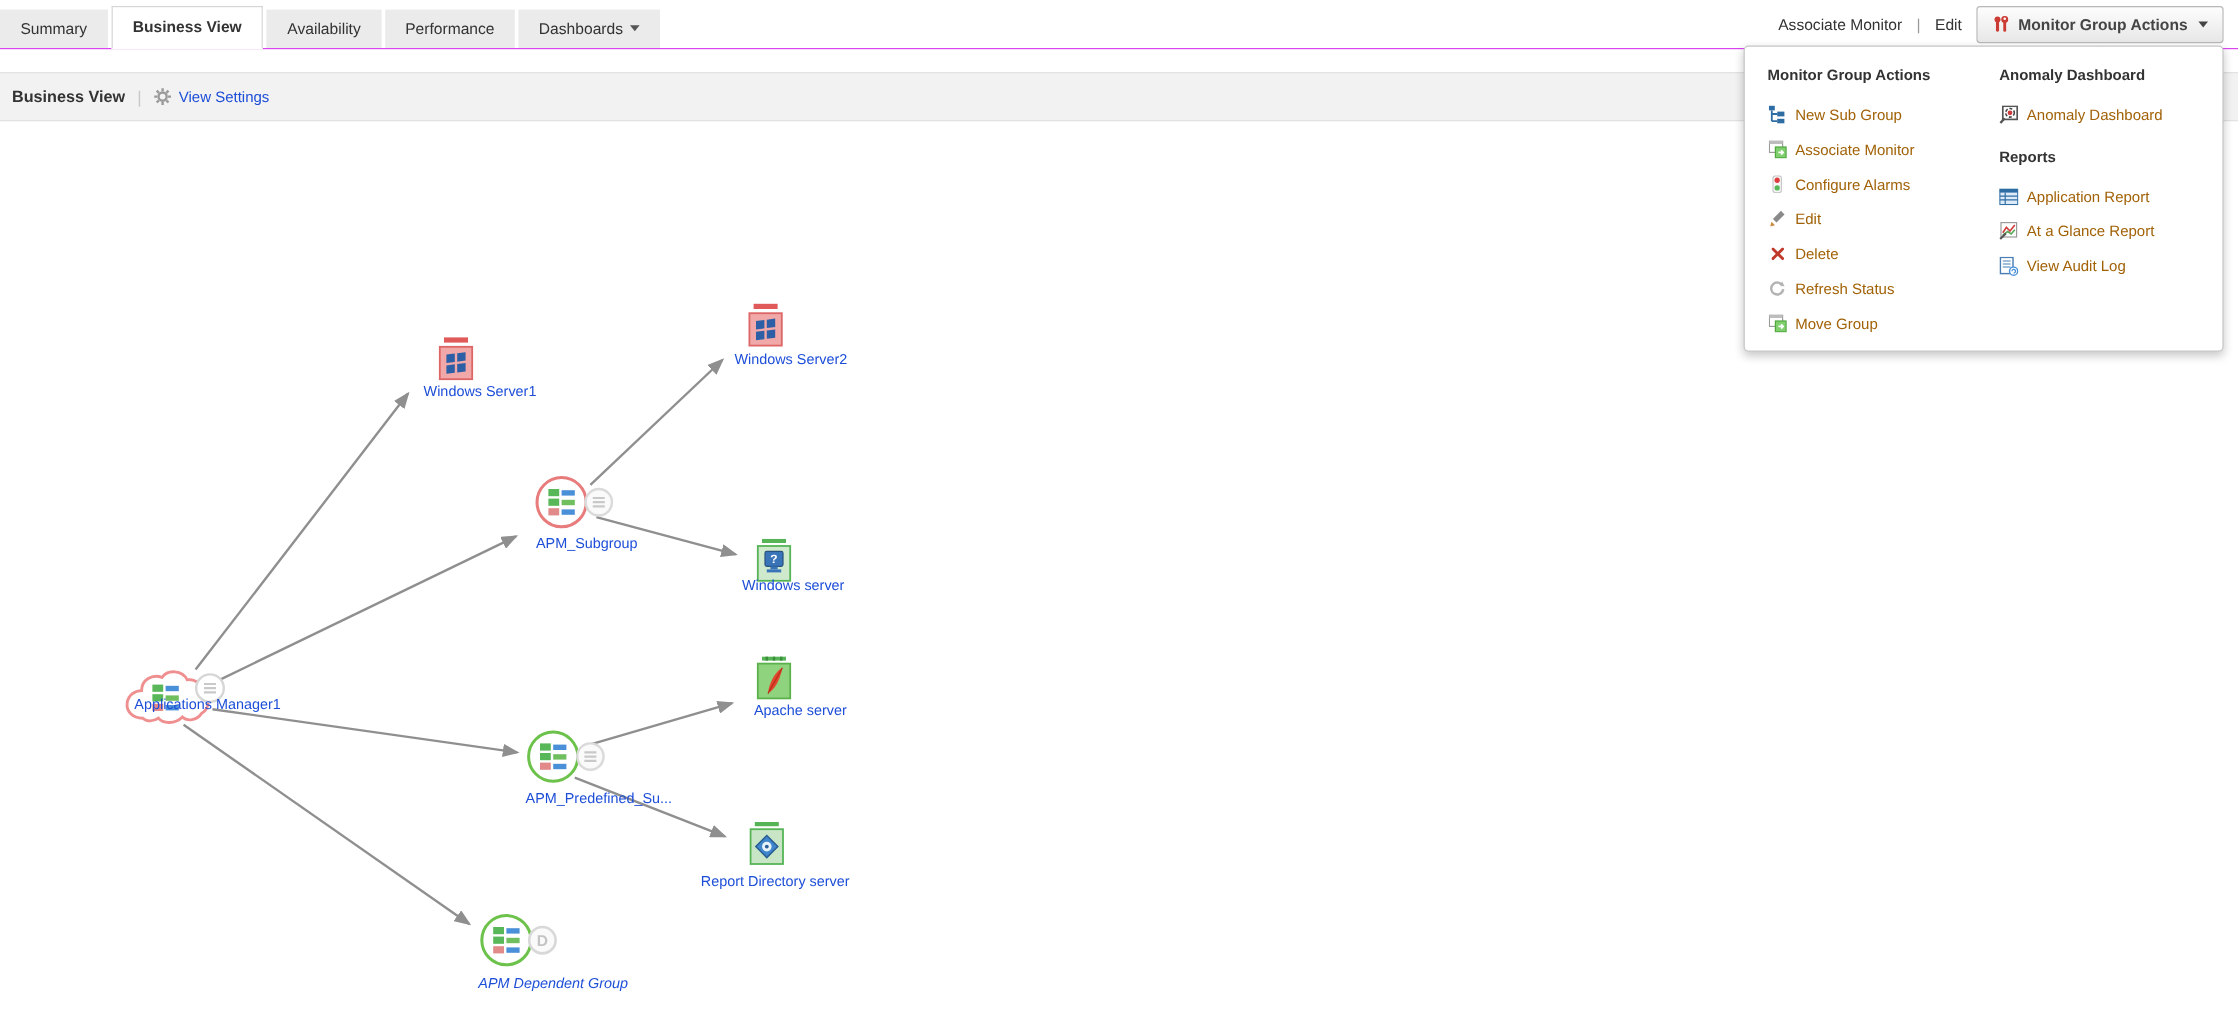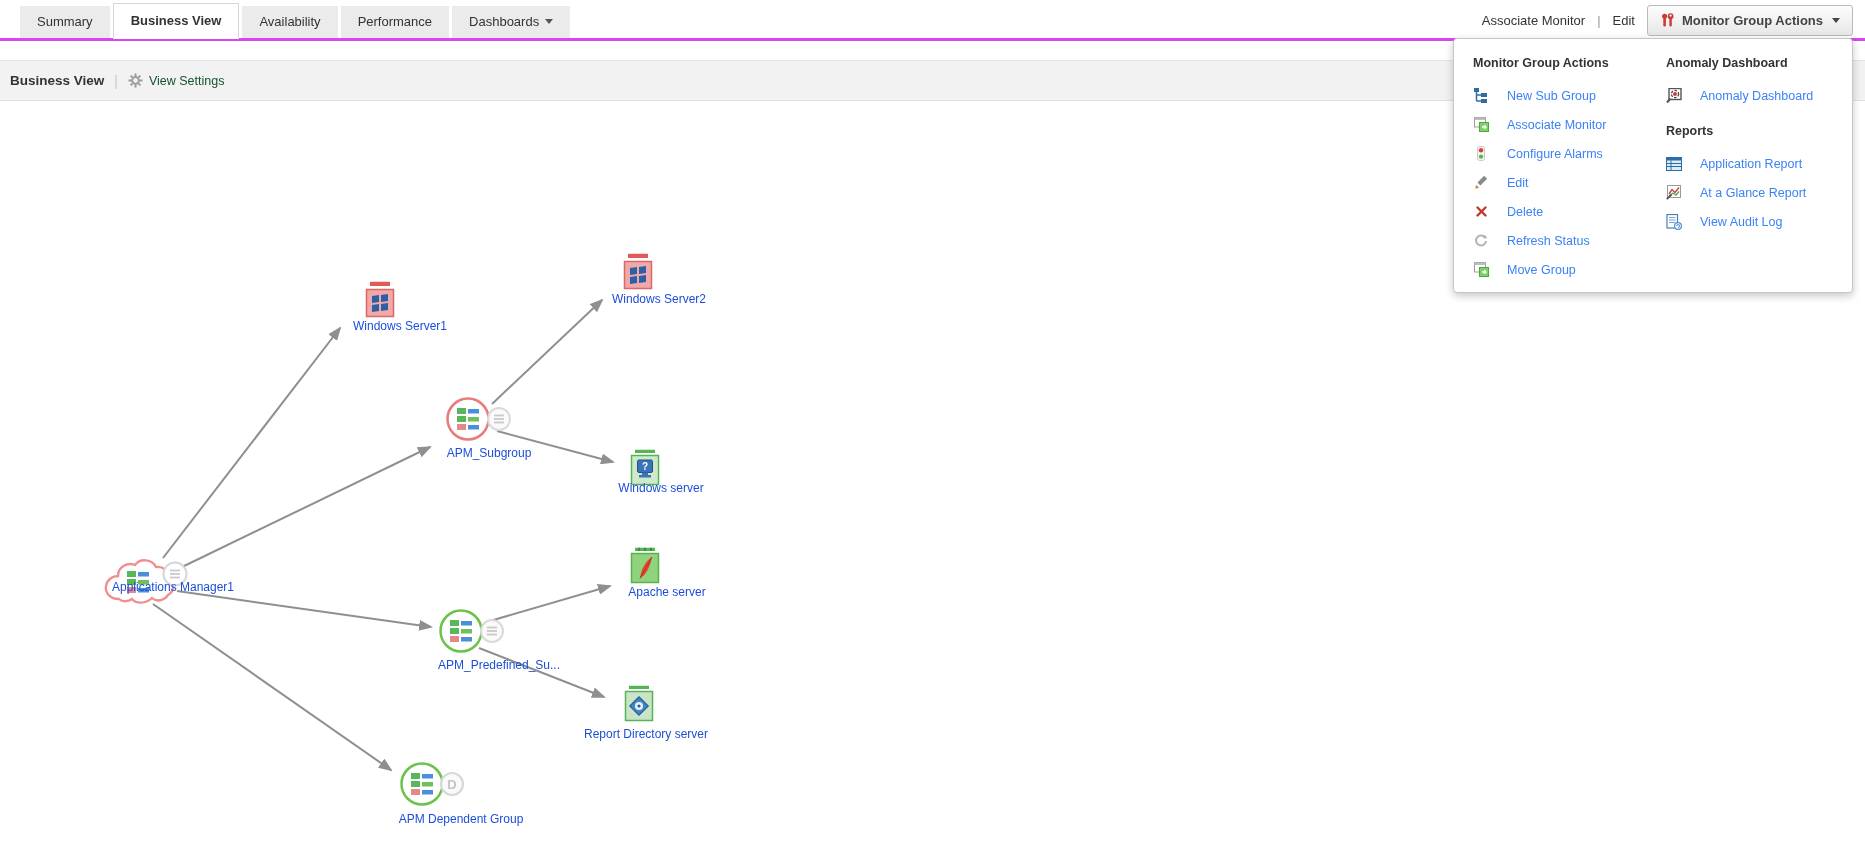--- a/index.html
+++ b/index.html
@@ -2,22 +2,22 @@
 <html><head>
 <meta charset="utf-8">
 <style>
   * { margin:0; padding:0; box-sizing:border-box; }
   html,body { width:1865px; height:844px; background:#fff; overflow:hidden;
     font-family:"Liberation Sans", sans-serif; color:#333; }
   .page { position:relative; width:1865px; height:844px; }
 
   
   .tabbar { position:absolute; left:0; top:0; width:100%; height:41px;
-    background:#fff; border-bottom:3px solid #d946ef;
-    display:flex; align-items:flex-end; padding-left:20px; z-index:5; }
+    background:#fff; border-bottom:1px solid #d946ef;
+    display:flex; align-items:flex-end; z-index:5; }
   .tab { background:#ebebeb; color:#333; font-size:13px; padding:8px 17px 9px;
     margin-right:3px; cursor:pointer; white-space:nowrap; display:flex; align-items:center; }
   .tab.active { background:#fff; border:1px solid #d6d6d6; border-bottom:1px solid #fff;
     margin-bottom:-1px; font-weight:bold; padding:9px 17px 10px; }
   .caret-down { display:inline-block; width:0; height:0; margin-left:6px;
     border-left:4px solid transparent; border-right:4px solid transparent;
     border-top:5px solid #555; }
 
   
   .toplinks { position:absolute; top:0; right:12px; height:41px; display:flex;
@@ -29,33 +29,33 @@
     border-radius:3px; font-size:13px; font-weight:bold; color:#444; cursor:pointer; }
   .mga-button .caret-down { border-top-color:#444; margin-left:3px; }
 
   
   .subheader { position:absolute; left:0; top:60px; width:100%; height:41px;
     background:#f2f2f2; border-top:1px solid #e2e2e2; border-bottom:1px solid #e2e2e2;
     display:flex; align-items:center; padding-left:10px; z-index:2; }
   .subheader .title { font-size:13.5px; font-weight:bold; color:#333; }
   .subheader .sep { color:#c8c8c8; margin:0 10px; font-size:14px; }
   .view-settings { display:flex; align-items:center; gap:5px; cursor:pointer;
-    color:#14532d; font-size:12.5px;justify-content:flex-end; }
+    color:#1d4ed8; font-size:12.5px;justify-content:flex-end; }
 
   
   .menu-panel { position:absolute; left:1453px; top:38px; width:400px; height:255px;
     background:#fff; border:1px solid #c6c6c6; border-radius:4px;
     box-shadow:0 3px 8px rgba(0,0,0,.22); z-index:10; display:flex;
     padding:15px 0 0 19px; }
   .menu-col-left { width:193px; }
   .menu-col-right { flex:1; }
   .menu-header { font-size:12.5px; font-weight:bold; color:#333; height:17px;
     display:flex; align-items:center; }
-  .menu-item { display:flex; align-items:center; gap:18px; height:29px;
-    font-size:12.5px; color:#3b82f6; cursor:pointer; white-space:nowrap; }
+  .menu-item { display:flex; align-items:center; gap:7px; height:29px;
+    font-size:12.5px; color:#a16207; cursor:pointer; white-space:nowrap; }
   .mi-icon { width:16px; height:16px; display:flex; align-items:center;
     justify-content:center; flex:0 0 16px; }
   .menu-spacer12 { height:12px; }
   .menu-first-gap { height:10px; }
 
   
   .edges-svg { position:absolute; left:0; top:0; width:1865px; height:844px;
     z-index:1; pointer-events:none; }
   .node-icon { position:absolute; transform:translate(-50%,-50%); z-index:2; cursor:pointer; }
   .node-label { position:absolute; transform:translateX(-50%); z-index:2;
@@ -242,21 +242,21 @@
             <rect x="11" y="9" width="11" height="4.5" fill="#6fbf5f"></rect>
           <rect x="0" y="16" width="9" height="6" fill="#e28a8a"></rect>
             <rect x="11" y="17" width="11" height="4.5" fill="#4a90d9"></rect>
         </g>
         <g>
           <circle cx="53" cy="24" r="11" fill="#fafafa" stroke="#d8d8d8" stroke-width="2.2"></circle>
           <text x="53" y="28.5" text-anchor="middle" font-size="13" font-weight="bold" fill="#c4c4c4" font-family="Liberation Sans, sans-serif">D</text>
         </g>
       </svg>
     </div>
-    <div class="node-label" style="left: 461px; top: 812px;">APM Dependent Group</div>
+    <div class="node-label" style="left: 461px; top: 812px; font-style: italic;">APM Dependent Group</div>
   </div>
 
   <div class="tabbar">
     <div class="tab">
         <span>Summary</span>
       </div>
     <div class="tab active">
         <span>Business View</span>
       </div>
     <div class="tab">

